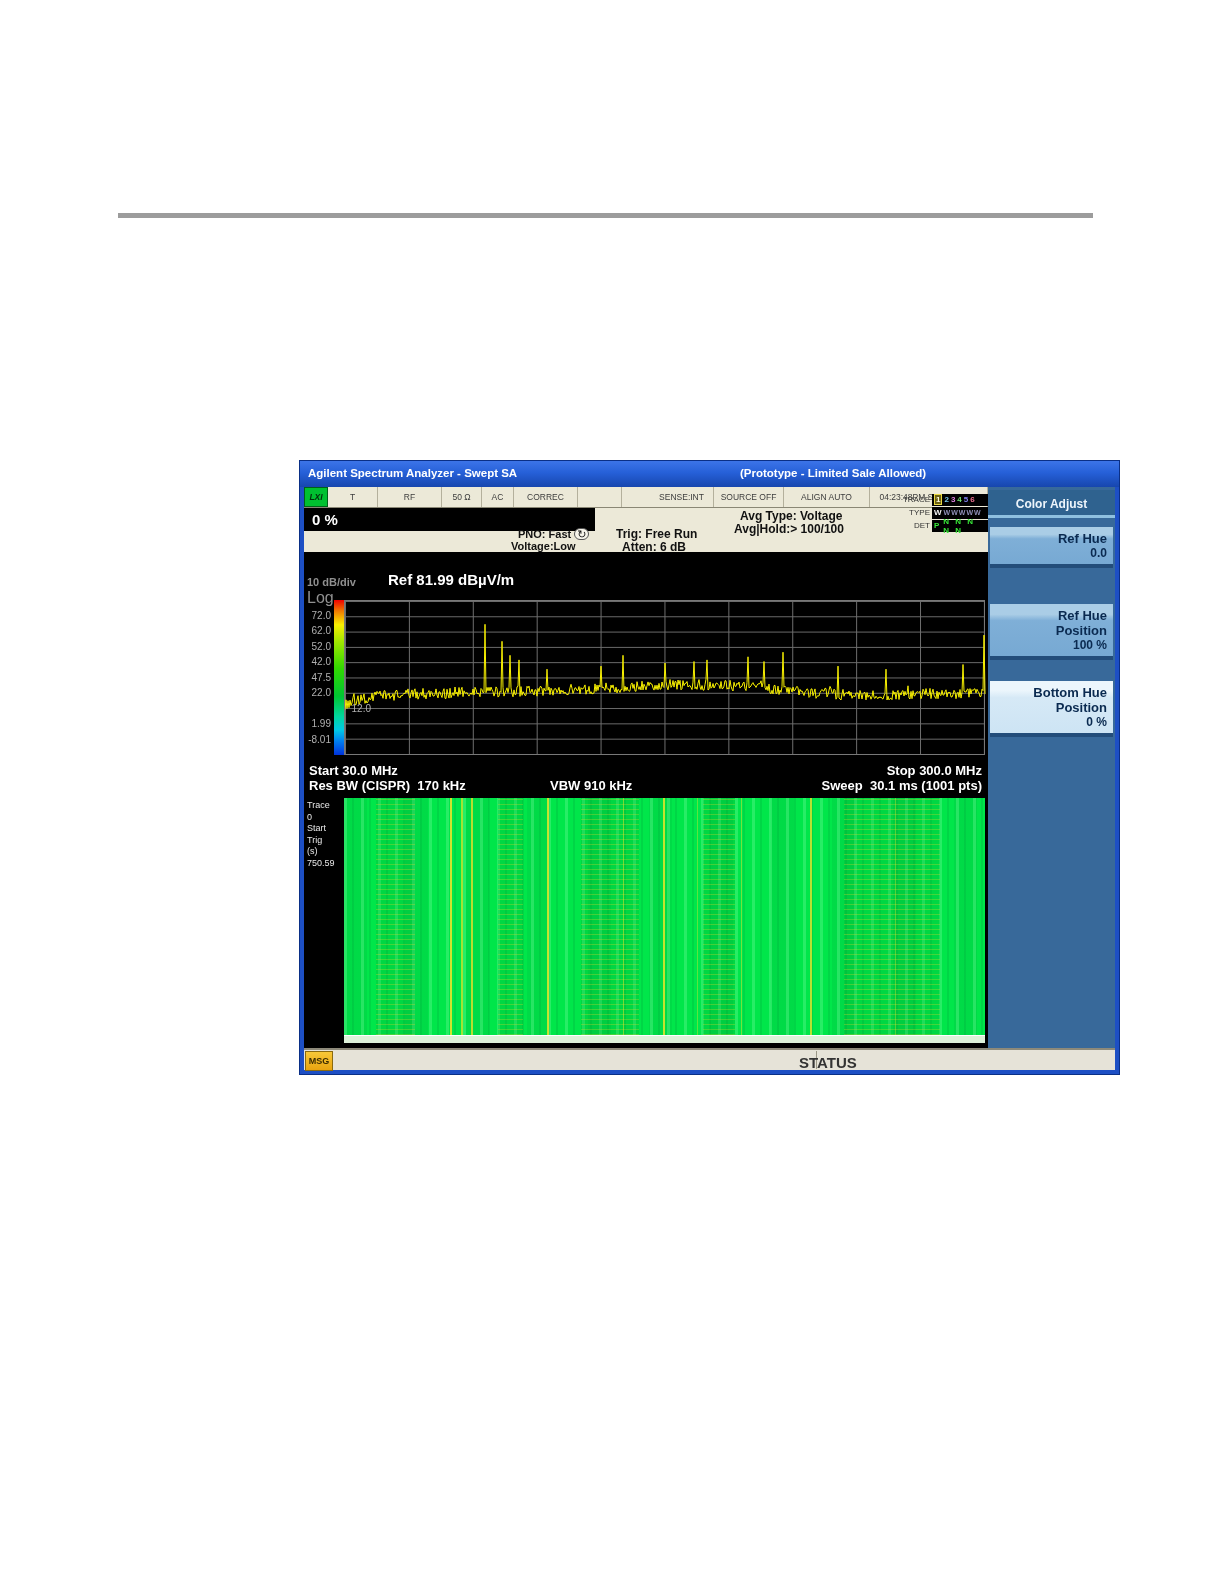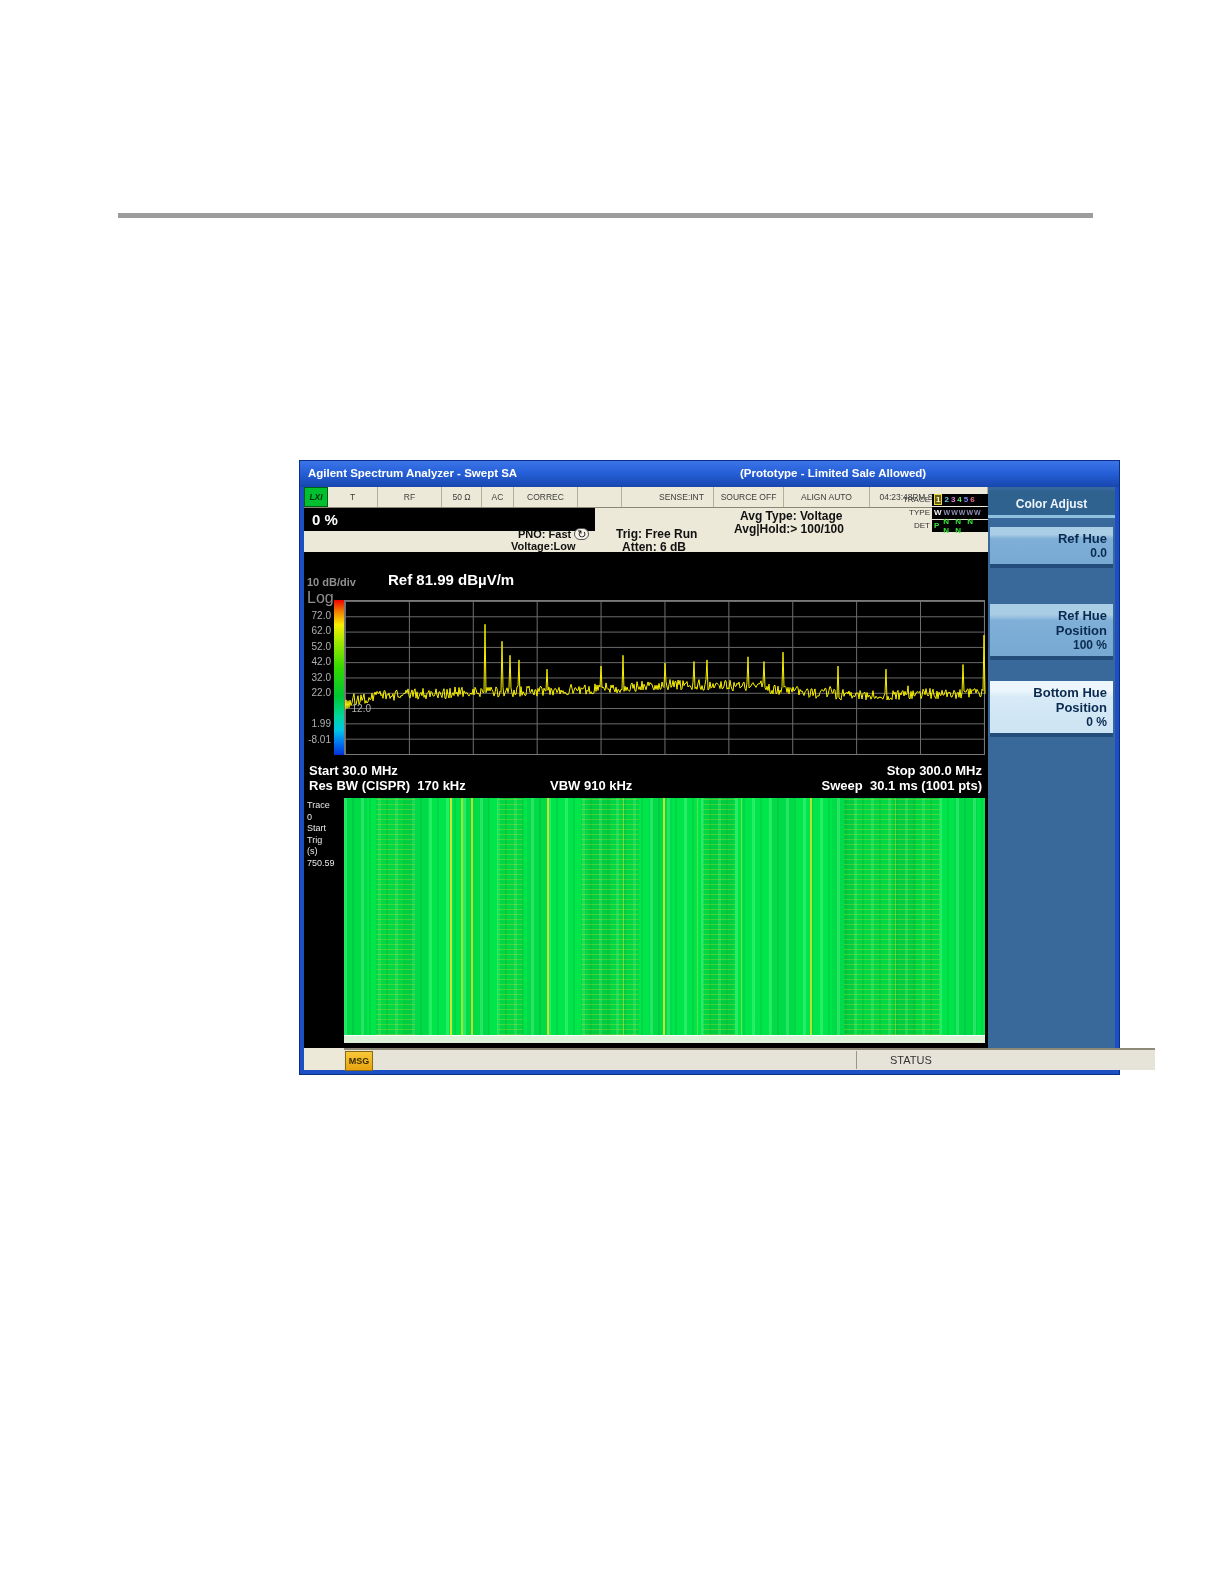--- a/index.html
+++ b/index.html
@@ -81,25 +81,25 @@
   .rp-title{position:absolute;left:0;top:3px;width:127px;height:28px;background:#2f628f;border-bottom:3px solid #8fc0e0;
     color:#eef5fb;font-size:12px;font-weight:bold;text-align:center;line-height:28px;box-sizing:border-box;}
   .mbtn{position:absolute;left:2px;width:123px;box-sizing:border-box;padding:4px 6px 3px 20px;text-align:right;
     background:linear-gradient(180deg,#aacde6 0%,#aacde6 20%,#7fafd7 32%,#77a9d3 100%);
     box-shadow:0 4px 0 rgba(12,45,84,.45);cursor:pointer;}
   .mbtn.active{background:linear-gradient(180deg,#ecf6fc 0%,#ecf6fc 18%,#d6e9f6 32%,#cde4f4 100%);}
   .mline{color:#0a2a50;font-size:13px;font-weight:bold;line-height:15px;}
   .mval{color:#0a2a50;font-size:12px;font-weight:bold;line-height:15px;}
 
   
-  .footer{position:absolute;left:0;top:561px;width:811px;height:22px;background:#e6e3d8;border-top:2px solid #8d8a7a;box-sizing:border-box;margin-left:40px;}
+  .footer{position:absolute;left:0;top:561px;width:811px;height:22px;background:#e6e3d8;border-top:2px solid #8d8a7a;box-sizing:border-box;}
   .msgbtn{position:absolute;left:1px;top:1px;width:26px;height:18px;background:linear-gradient(180deg,#f8c838,#e8a410);
     border:1px solid #8a6a10;color:#3c2c00;font-size:9px;font-weight:bold;text-align:center;line-height:18px;cursor:pointer;}
   .fdiv{position:absolute;left:512px;top:1px;width:1px;height:18px;background:#9a9786;}
-  .statuslab{position:absolute;left:546px;top:4px;font-size:11px;color:#333;}
+  .statuslab{position:absolute;left:495px;top:4px;font-size:15px;color:#333;font-weight:bold;}
 </style>
 </head>
 <body>
 
 <div class="rule"></div>
 
 <div class="window">
   <div class="titlebar">
     <span class="tl">Agilent Spectrum Analyzer - Swept SA</span>
     <span class="tr">(Prototype - Limited Sale Allowed)</span>
@@ -166,21 +166,21 @@
       <div class="gradbar"></div>
       <div class="grid">
         <svg width="641" height="155" viewBox="0 0 641 155">
           <polyline id="trace-line" points="0,108.5 1,98.8 2,107.4 3,99.7 4,106.7 5,99.2 6,104.6 7,101.8 8,96.5 9,92.6 10,103.7 11,103.8 12,99.1 13,94.7 14,103.1 15,101.2 16,93.8 17,99.5 18,96.9 19,92.9 20,102.3 21,99.6 22,102.0 23,100.6 24,96.5 25,98.7 26,98.1 27,92.2 28,99.8 29,93.9 30,91.1 31,93.9 32,90.4 33,92.0 34,92.5 35,90.1 36,94.7 37,93.3 38,97.3 39,89.8 40,89.8 41,98.1 42,93.3 43,94.3 44,92.1 45,97.5 46,95.2 47,95.6 48,92.7 49,99.4 50,92.3 51,89.5 52,89.5 53,96.2 54,95.7 55,96.9 56,94.5 57,95.0 58,93.6 59,92.1 60,92.8 61,89.2 62,91.8 63,87.9 64,94.6 65,97.1 66,91.9 67,88.9 68,95.6 69,90.0 70,87.8 71,97.1 72,90.8 73,98.2 74,95.5 75,92.7 76,91.4 77,94.7 78,87.4 79,96.3 80,93.8 81,97.9 82,92.5 83,91.4 84,89.5 85,95.9 86,90.3 87,91.6 88,94.9 89,95.1 90,93.2 91,87.9 92,94.1 93,96.9 94,90.8 95,91.0 96,94.2 97,96.5 98,90.2 99,87.7 100,97.3 101,97.5 102,88.3 103,93.6 104,97.1 105,87.3 106,96.7 107,94.0 108,91.6 109,94.6 110,86.0 111,93.0 112,91.0 113,95.4 114,86.5 115,93.5 116,88.9 117,86.3 118,95.6 119,89.8 120,92.0 121,92.3 122,91.5 123,93.6 124,95.1 125,93.2 126,92.0 127,93.5 128,88.0 129,94.0 130,86.3 131,88.5 132,92.5 133,92.5 134,92.6 135,95.7 136,87.5 137,88.6 138,91.7 139,91.2 140,23.3 141,91.7 142,86.4 143,89.8 144,86.3 145,89.9 146,86.1 147,88.7 148,90.8 149,95.1 150,91.8 151,85.9 152,87.6 153,96.1 154,95.1 155,90.3 156,91.3 157,40.3 158,86.7 159,95.1 160,91.9 161,89.5 162,86.8 163,91.6 164,86.6 165,54.3 166,86.8 167,92.5 168,95.8 169,88.9 170,93.7 171,93.4 172,85.9 173,85.3 174,58.9 175,95.4 176,85.6 177,94.3 178,90.7 179,92.3 180,94.5 181,94.2 182,85.3 183,86.9 184,85.1 185,91.6 186,91.0 187,88.1 188,91.7 189,94.0 190,88.7 191,89.1 192,95.2 193,87.4 194,90.7 195,85.7 196,85.5 197,87.7 198,94.5 199,87.2 200,89.5 201,89.8 202,68.2 203,89.3 204,86.1 205,93.6 206,87.2 207,89.2 208,94.2 209,88.5 210,87.6 211,88.0 212,91.6 213,89.4 214,86.4 215,93.0 216,89.0 217,91.3 218,89.6 219,92.5 220,91.0 221,92.9 222,93.3 223,93.8 224,91.9 225,86.8 226,83.3 227,87.3 228,92.5 229,89.7 230,86.7 231,87.2 232,89.6 233,89.3 234,85.5 235,92.9 236,86.7 237,87.9 238,87.9 239,86.2 240,83.9 241,93.2 242,89.1 243,90.4 244,85.4 245,92.7 246,90.7 247,93.0 248,92.3 249,92.1 250,82.9 251,90.4 252,84.1 253,89.4 254,84.0 255,86.0 256,65.1 257,86.7 258,85.9 259,87.4 260,89.4 261,81.9 262,87.4 263,88.5 264,87.7 265,91.5 266,84.1 267,86.8 268,83.9 269,88.4 270,91.0 271,86.2 272,91.9 273,88.4 274,89.3 275,91.5 276,88.4 277,88.8 278,54.3 279,90.4 280,85.3 281,89.7 282,86.0 283,89.2 284,90.3 285,89.7 286,83.5 287,81.9 288,87.4 289,83.3 290,89.9 291,90.3 292,80.7 293,85.8 294,88.4 295,85.6 296,89.0 297,80.2 298,88.9 299,83.2 300,85.5 301,88.8 302,84.8 303,80.9 304,84.7 305,81.5 306,83.0 307,83.2 308,87.0 309,89.1 310,84.3 311,88.4 312,84.2 313,88.7 314,82.4 315,88.2 316,88.0 317,81.0 318,85.4 319,86.5 320,62.0 321,80.7 322,86.0 323,88.8 324,83.7 325,78.5 326,86.4 327,84.8 328,79.5 329,86.1 330,80.5 331,80.7 332,88.3 333,79.0 334,83.7 335,79.4 336,88.8 337,87.7 338,79.6 339,84.6 340,82.4 341,82.3 342,80.5 343,86.0 344,84.9 345,84.6 346,86.5 347,88.6 348,81.1 349,60.5 350,87.7 351,85.9 352,88.3 353,82.3 354,78.6 355,85.8 356,88.6 357,84.6 358,89.1 359,89.1 360,83.6 361,78.2 362,58.9 363,89.0 364,88.2 365,80.9 366,87.2 367,86.1 368,82.5 369,87.0 370,85.0 371,82.2 372,82.1 373,83.4 374,84.4 375,87.6 376,80.5 377,87.7 378,87.4 379,85.2 380,79.6 381,79.9 382,88.2 383,86.7 384,88.0 385,79.3 386,85.2 387,88.2 388,90.0 389,81.3 390,85.3 391,85.3 392,82.2 393,83.4 394,81.0 395,87.1 396,85.7 397,85.3 398,82.1 399,81.1 400,87.6 401,89.6 402,81.7 403,55.8 404,86.8 405,86.1 406,84.9 407,82.9 408,81.6 409,84.0 410,84.4 411,86.4 412,84.3 413,82.9 414,82.8 415,82.5 416,79.8 417,86.0 418,81.9 419,60.5 420,86.5 421,88.8 422,85.3 423,89.6 424,83.1 425,92.0 426,92.7 427,89.3 428,92.9 429,84.6 430,84.3 431,92.6 432,92.1 433,85.1 434,93.5 435,89.1 436,91.4 437,85.7 438,51.2 439,86.2 440,85.2 441,86.4 442,91.4 443,86.3 444,92.9 445,86.6 446,87.6 447,91.0 448,86.1 449,90.0 450,89.1 451,86.9 452,85.3 453,86.9 454,94.0 455,88.4 456,90.5 457,89.8 458,92.1 459,94.5 460,90.9 461,89.8 462,87.8 463,88.7 464,96.4 465,95.3 466,88.0 467,87.9 468,94.7 469,91.4 470,87.9 471,97.3 472,95.3 473,94.8 474,95.0 475,91.5 476,89.8 477,88.4 478,89.9 479,90.1 480,87.2 481,87.6 482,95.9 483,93.5 484,89.2 485,85.4 486,87.7 487,91.8 488,92.2 489,88.2 490,89.2 491,98.2 492,96.1 493,65.1 494,97.0 495,98.0 496,99.0 497,92.9 498,88.4 499,95.3 500,92.2 501,92.4 502,91.1 503,93.0 504,90.0 505,94.6 506,91.2 507,97.3 508,94.8 509,95.1 510,95.6 511,91.8 512,92.5 513,91.9 514,97.9 515,89.5 516,93.0 517,98.0 518,92.7 519,91.5 520,91.5 521,98.9 522,91.5 523,96.3 524,94.1 525,95.1 526,98.2 527,95.7 528,89.7 529,96.6 530,97.4 531,95.2 532,96.8 533,97.7 534,95.9 535,96.7 536,95.9 537,97.5 538,98.0 539,94.9 540,92.5 541,68.2 542,99.0 543,95.2 544,98.9 545,97.6 546,97.1 547,98.7 548,89.7 549,93.4 550,91.0 551,98.2 552,91.3 553,89.4 554,98.5 555,91.9 556,94.0 557,90.3 558,89.6 559,95.0 560,90.3 561,93.9 562,92.8 563,84.8 564,97.0 565,98.0 566,90.4 567,97.7 568,89.7 569,94.9 570,94.7 571,91.7 572,91.0 573,90.7 574,91.7 575,90.2 576,97.7 577,94.8 578,88.2 579,90.1 580,93.7 581,87.6 582,92.9 583,95.0 584,93.7 585,87.4 586,97.6 587,91.6 588,88.2 589,94.2 590,96.0 591,97.6 592,90.1 593,97.7 594,91.2 595,93.9 596,94.5 597,89.3 598,94.1 599,93.9 600,90.9 601,88.8 602,95.9 603,91.4 604,91.9 605,91.2 606,95.9 607,96.0 608,93.6 609,89.3 610,91.1 611,97.7 612,92.6 613,91.2 614,96.3 615,88.5 616,97.1 617,91.8 618,63.5 619,90.1 620,90.7 621,91.2 622,88.5 623,87.9 624,96.2 625,87.6 626,92.9 627,88.6 628,89.7 629,88.1 630,87.8 631,92.0 632,88.3 633,90.3 634,92.0 635,95.7 636,95.4 637,88.2 638,89.6 639,34.1 640,93.1" fill="none" stroke="#f8f000" stroke-width="1"></polyline>
         </svg>
       </div>
     <div class="ylab" style="top: 57.5px;">72.0</div>
         <div class="ylab" style="top: 73px;">62.0</div>
         <div class="ylab" style="top: 88.5px;">52.0</div>
         <div class="ylab" style="top: 104px;">42.0</div>
-        <div class="ylab" style="top: 119.5px;">32.0</div>
+        <div class="ylab" style="top: 119.5px;">47.5</div>
         <div class="ylab" style="top: 135px;">22.0</div>
         <div class="ylab" style="top: 150.5px; padding-left: 40px;">12.0</div>
         <div class="ylab" style="top: 166px;">1.99</div>
         <div class="ylab" style="top: 181.5px;">-8.01</div>
       </div>
 
     <div class="freqband">
       <span class="fb-start">Start 30.0 MHz</span>
       <span class="fb-stop">Stop 300.0 MHz</span>
       <span class="fb-rbw">Res BW (CISPR)  170 kHz</span>

